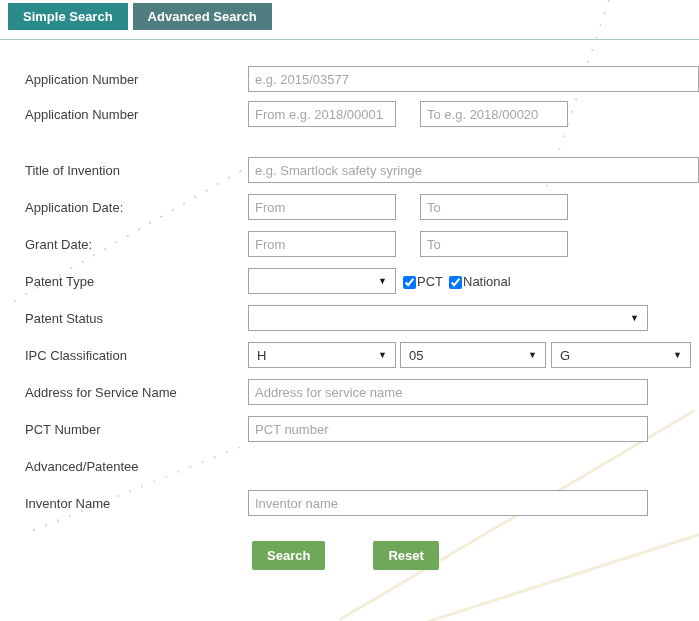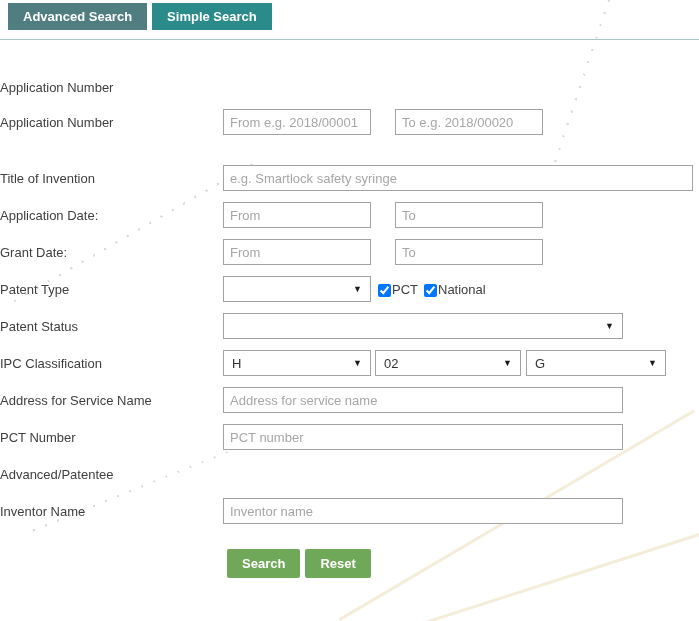--- a/index.html
+++ b/index.html
@@ -26,21 +26,21 @@
   .tab {
     height:27px; line-height:27px; padding:0 15px; margin-right:5px;
     color:#ffffff; font-size:13px; font-weight:600; cursor:pointer;
     white-space:nowrap;
   }
   .tab-active   { background:#2b8a8a; }
   .tab-inactive { background:#507d80; }
   .rule { position:relative; z-index:1; height:1px; background:#a9c6cb; border:none; margin:9px 0 0 0; }
 
   
-  .search-form { position:relative; z-index:1; margin-top:34px; }
+  .search-form { position:relative; z-index:1; margin-top:26px; padding-left:25px; }
   .row { display:flex; align-items:center; margin-bottom:11px; height:26px; }
   .row-gap-sm { margin-bottom:9px; }
   .row-gap-lg { margin-bottom:30px; }
   .field-label { flex:0 0 223px; width:223px; font-size:13px; color:#404040; }
 
   input.txt {
     height:26px; border:1px solid #a3a3a3; background:#fff;
     padding:0 6px; font-size:13px; color:#555; box-sizing:border-box;
     border-radius:0; outline:none;
   }
@@ -59,48 +59,49 @@
     cursor:pointer;
   }
   .selectbox .value { white-space:nowrap; overflow:hidden; }
   .selectbox .arrow { font-size:9px; color:#1a1a1a; line-height:1; }
   .sb-small { width:148px; } .sb-mid { width:146px; } .sb-last { width:140px; } .sb-wide { width:400px; }
 
   .checkgroup { display:flex; align-items:center; margin-left:7px; font-size:13px; color:#404040; }
   .checkgroup .chk { display:flex; align-items:flex-end; margin-right:6px; }
   .checkgroup input[type="checkbox"] { width:13px; height:13px; margin:0 1px 0 0; }
 
-  .actions-row { margin-top:25px; padding-left:227px; display:flex; }
+  .actions-row { margin-top:25px; padding-left:227px; display:flex;gap:43px; }
   .btn {
     border:none; height:29px; padding:0 15px; margin-right:5px;
     background:#70a85a; color:#ffffff; font-size:13px; font-weight:600;
     font-family:"Liberation Sans", sans-serif; cursor:pointer; border-radius:2px;
   }
 </style>
 </head>
 <body>
 
 <div class="page">
 
   <div class="deco dotline dotline-a"></div>
   <div class="deco dotline dotline-b"></div>
   <div class="deco dotline dotline-c"></div>
   <div class="deco beige beige-d"></div>
   <div class="deco beige beige-e"></div>
 
   <div class="tabs">
+    <div class="tab tab-active">Simple Search</div>
     <div class="tab tab-inactive">Advanced Search</div>
-    <div class="tab tab-active">Simple Search</div>
   </div>
   <hr class="rule">
 
   <form class="search-form">
 
     <div class="row row-gap-sm">
       <span class="field-label">Application Number</span>
+      <input class="txt w-full" type="text" placeholder="e.g. 2015/03577" style="">
     </div>
 
     <div class="row row-gap-lg">
       <span class="field-label">Application Number</span>
       <input class="txt w-small" type="text" placeholder="From e.g. 2018/00001" style="">
       <input class="txt w-small gap-24" type="text" placeholder="To e.g. 2018/00020" style="">
     </div>
 
     <div class="row">
       <span class="field-label">Title of Invention</span>
@@ -146,21 +147,21 @@
       </div>
     </div>
 
     <div class="row">
       <span class="field-label">IPC Classification</span>
       <div class="selectbox sb-small">
         <span class="value">H</span>
         <span class="arrow">▼</span>
       </div>
       <div class="selectbox sb-mid gap-4">
-        <span class="value">02</span>
+        <span class="value">05</span>
         <span class="arrow">▼</span>
       </div>
       <div class="selectbox sb-last gap-5">
         <span class="value">G</span>
         <span class="arrow">▼</span>
       </div>
     </div>
 
     <div class="row">
       <span class="field-label">Address for Service Name</span>

